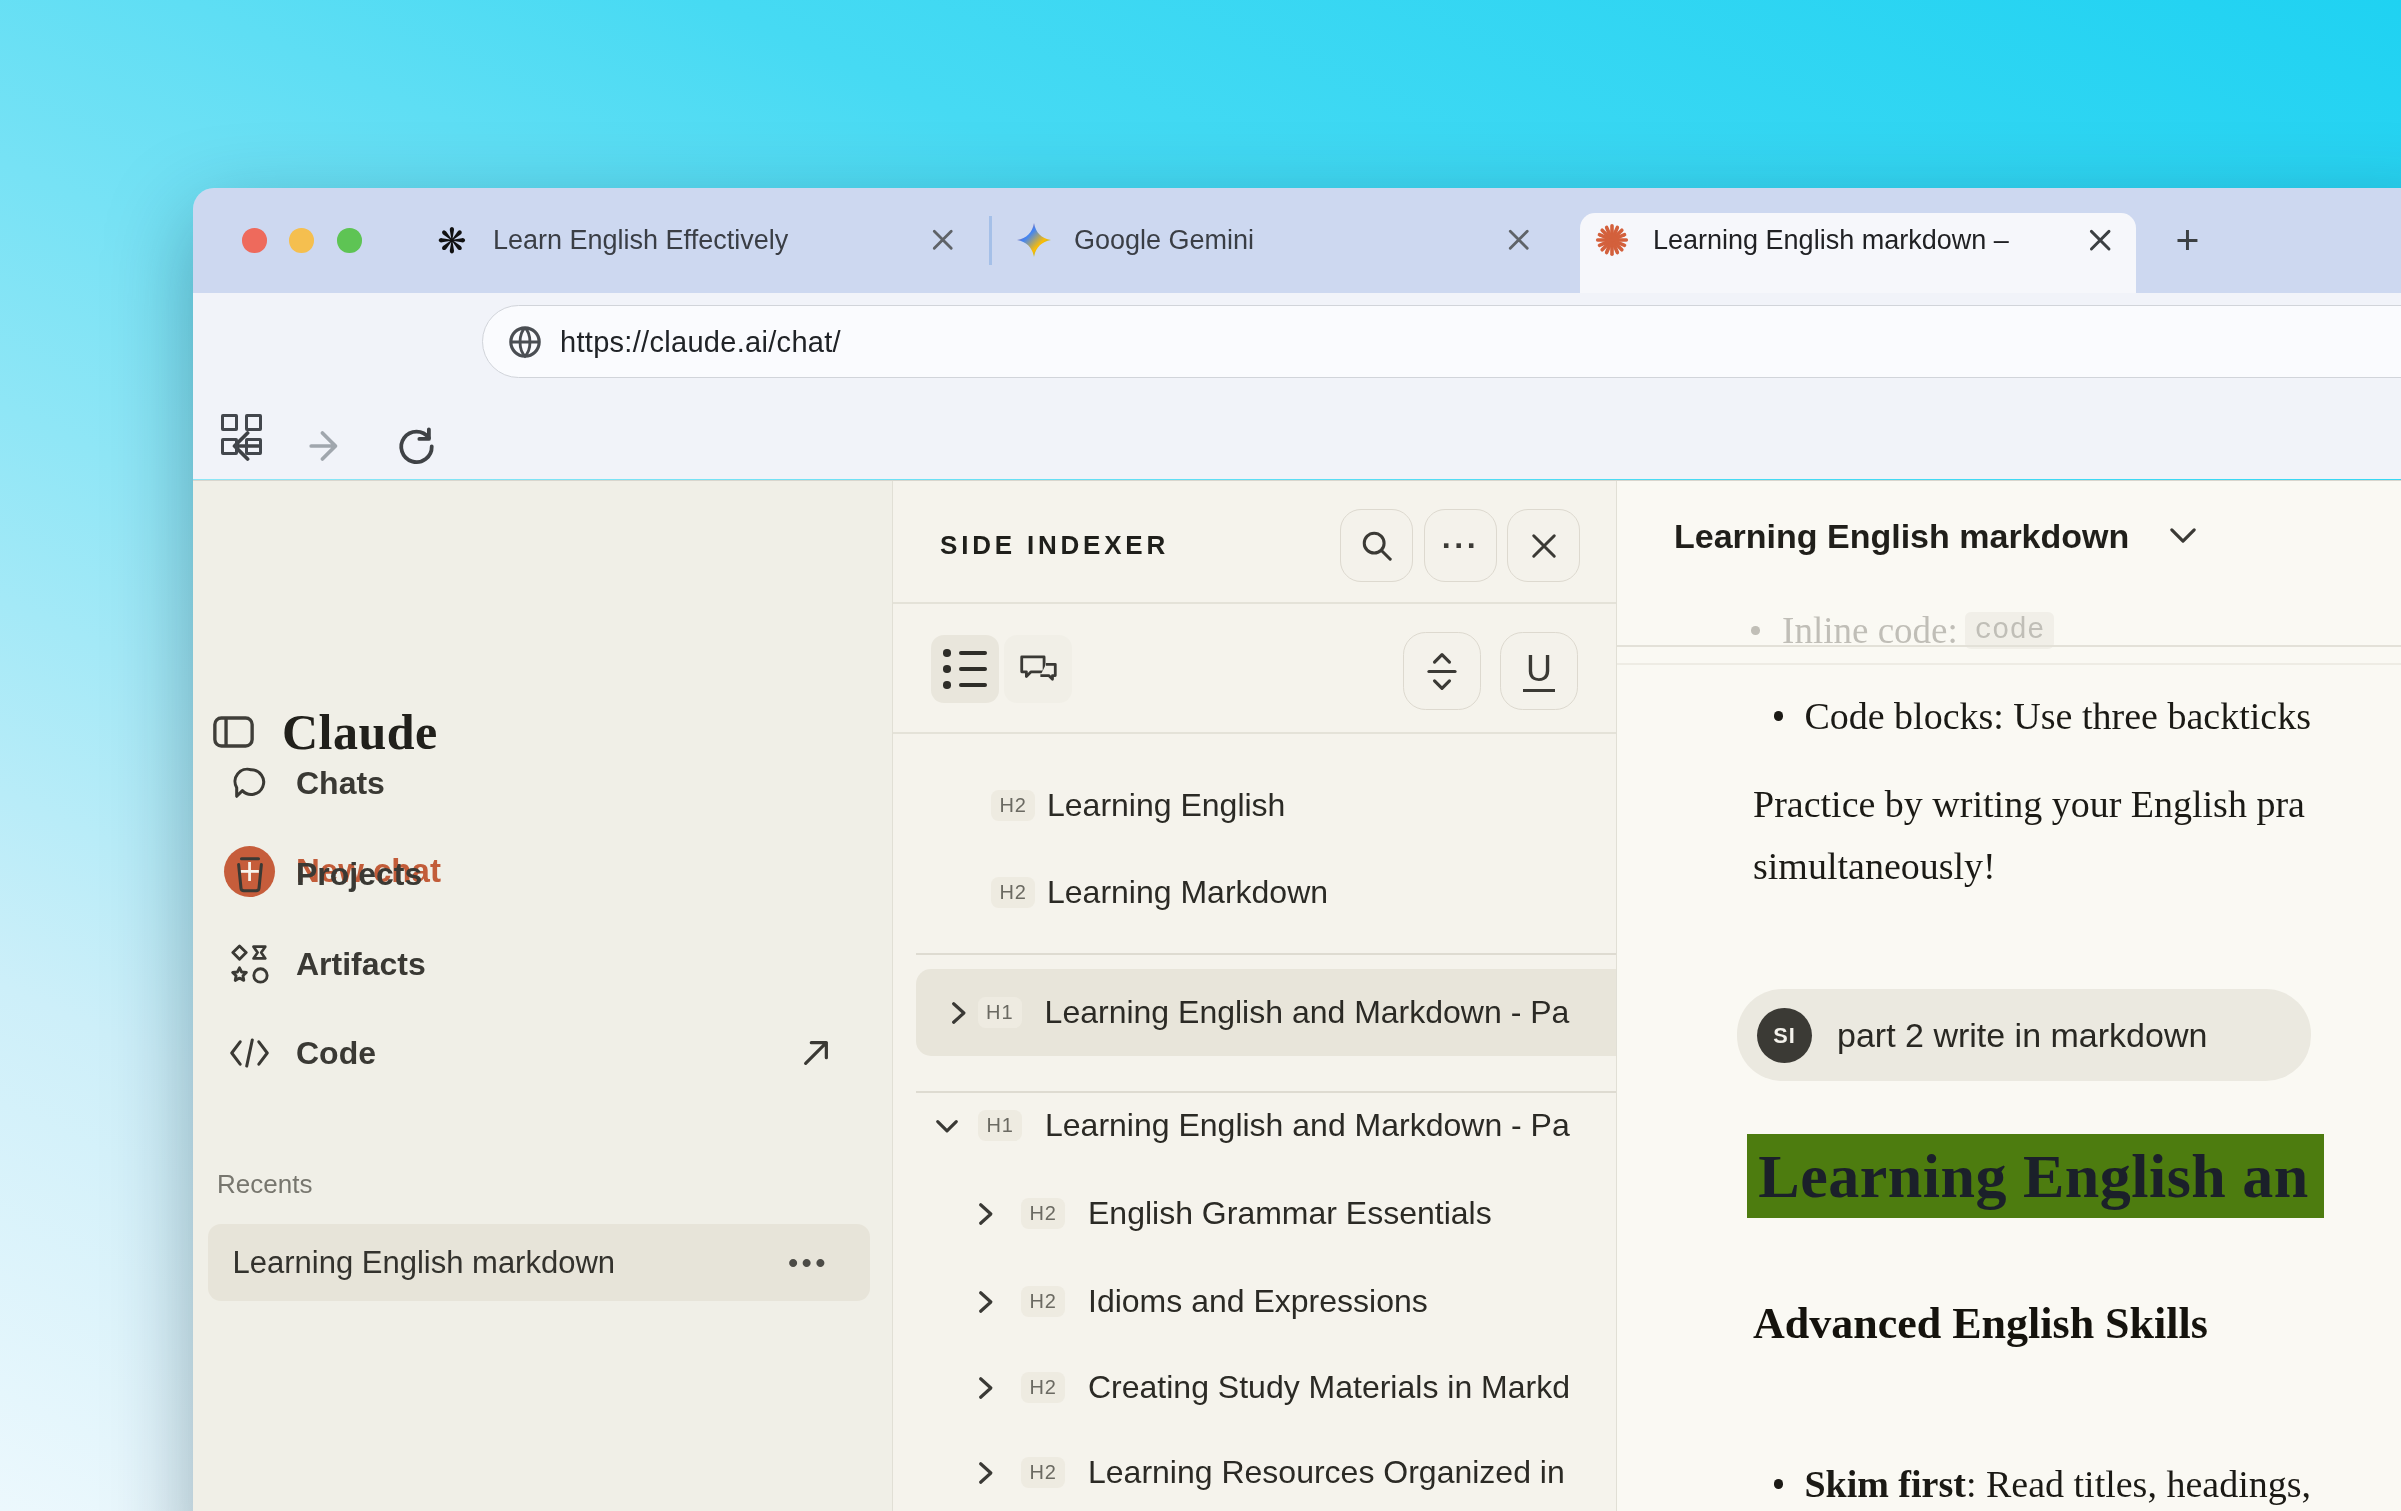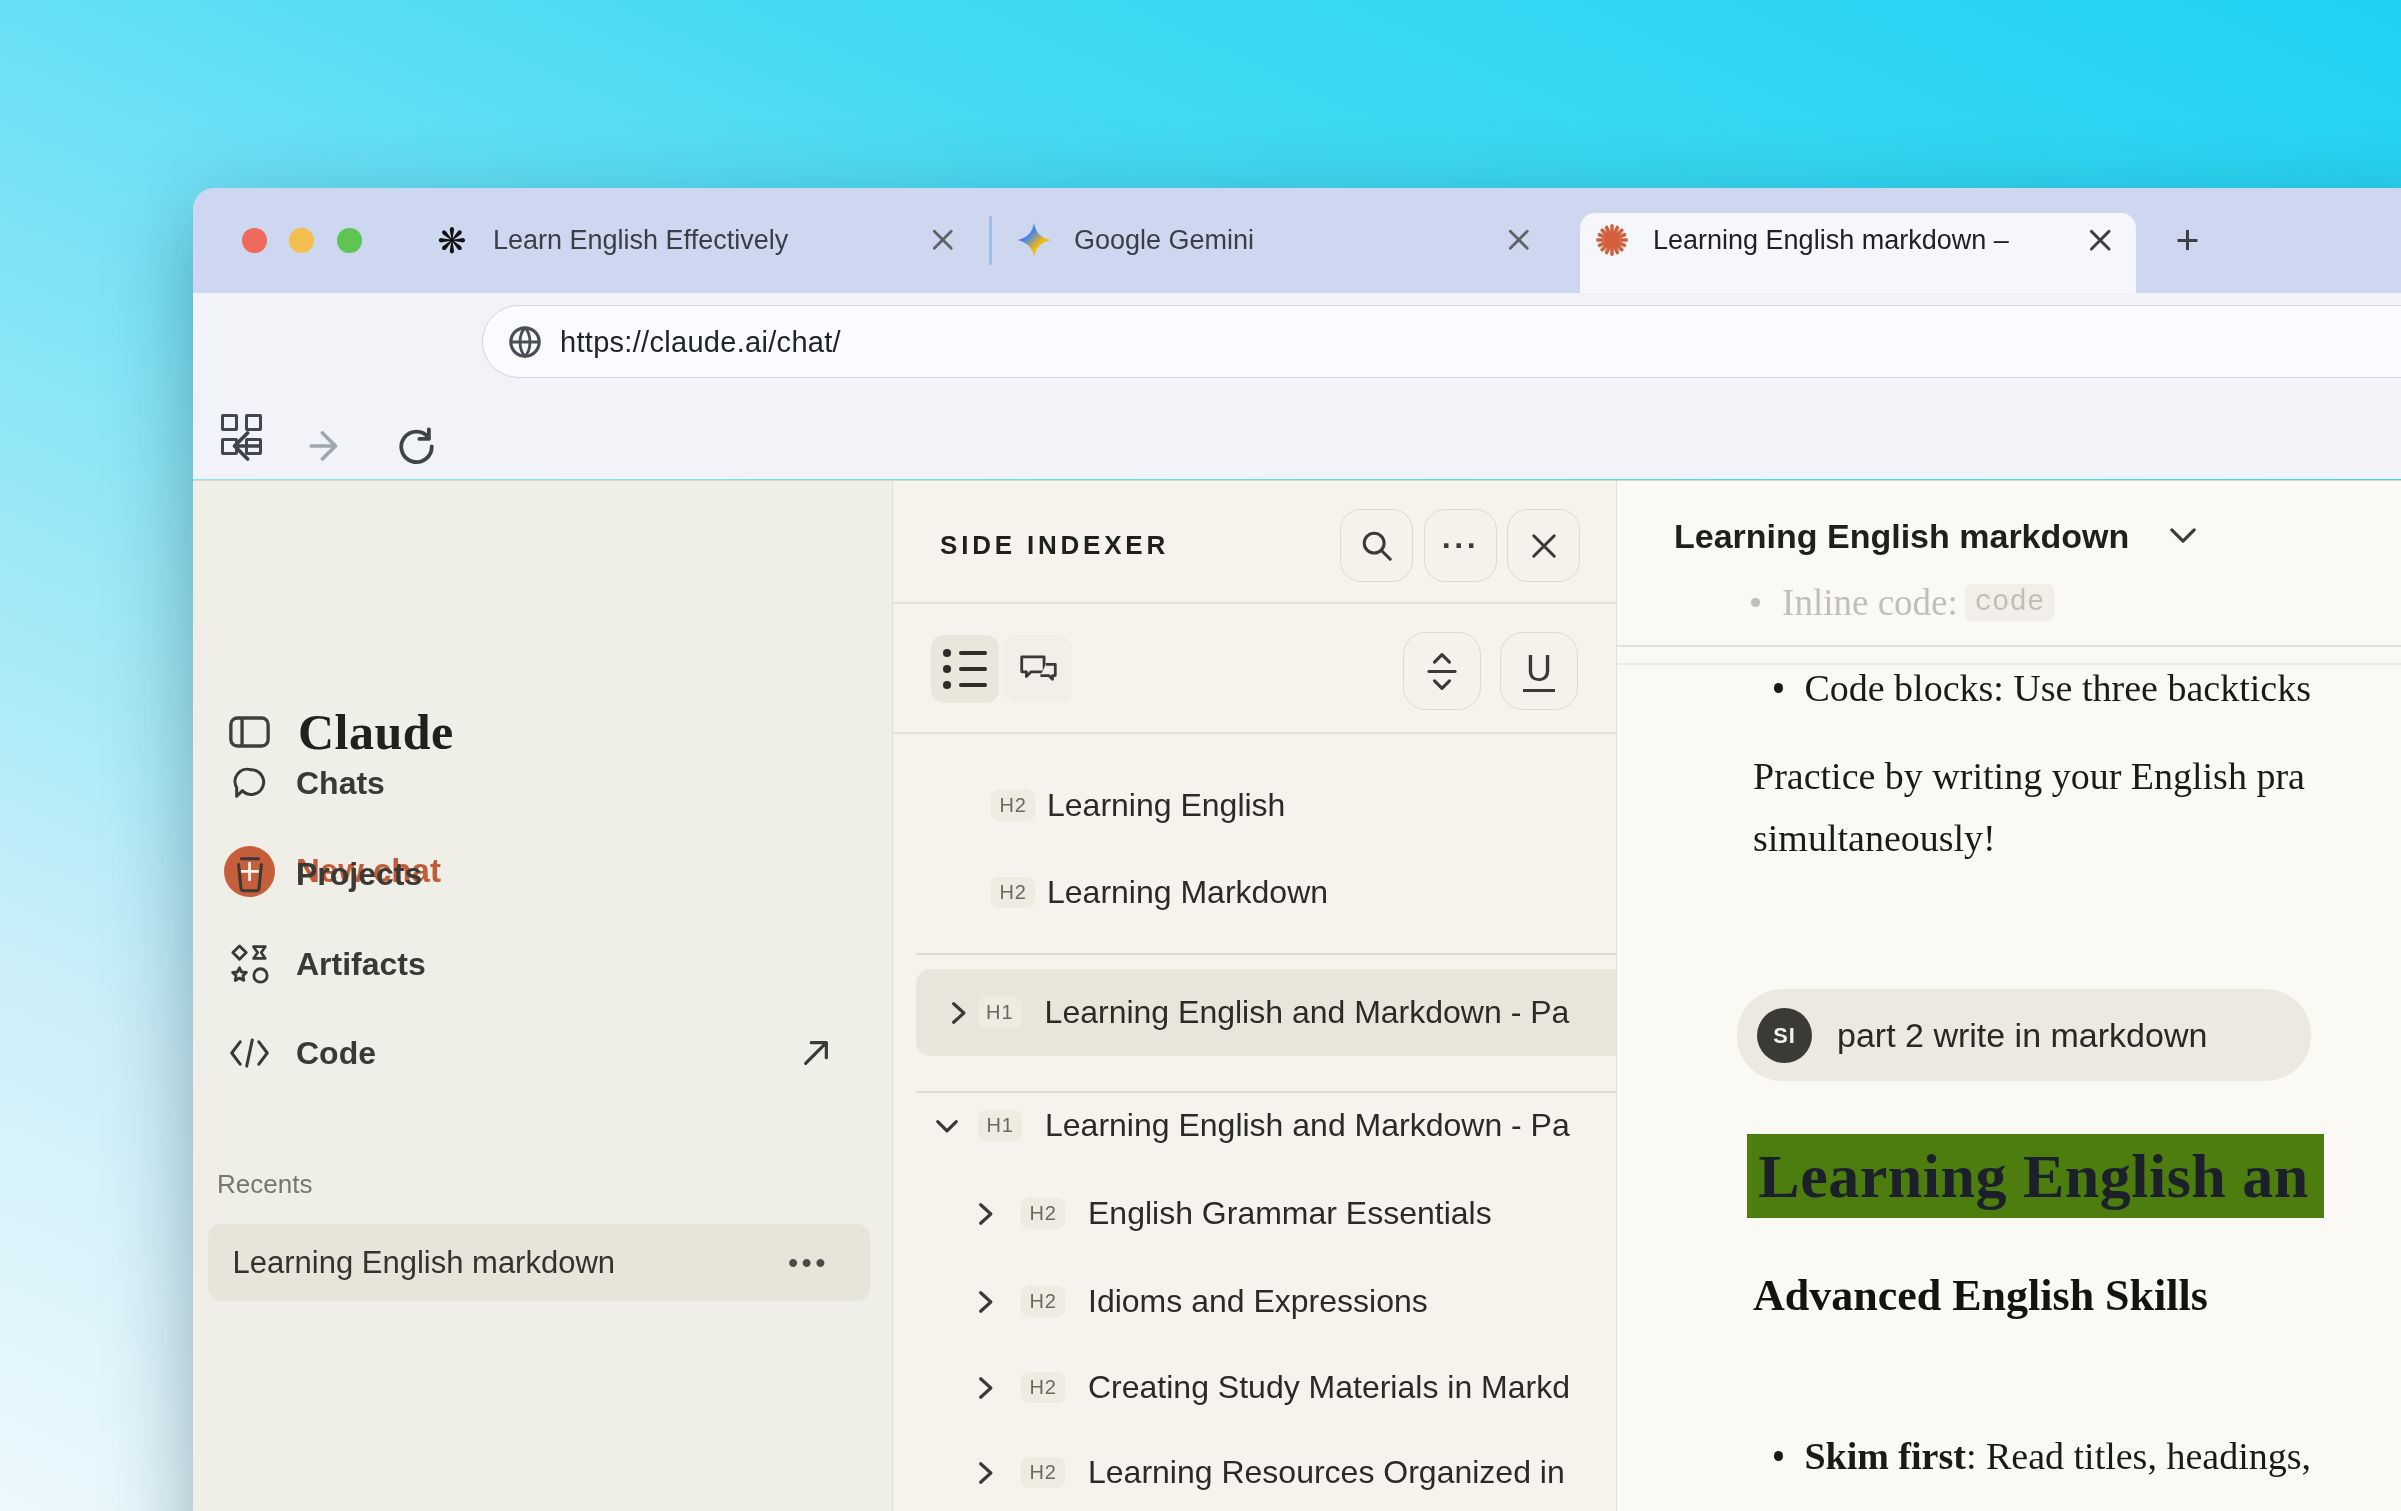--- a/index.html
+++ b/index.html
@@ -31,21 +31,21 @@
   .url-globe { position:absolute; left:24.5px; top:50%; transform:translateY(-50%); width:34px; height:34px; }
   .url-text { position:absolute; left:77px; top:50%; transform:translateY(-50%); font-size:29px; color:#202327; letter-spacing:0.3px; }
   .grid-ic { position:absolute; left:28px; top:121px; width:45px; height:45px; display:grid; grid-template-columns:17px 17px; grid-template-rows:17px 17px; gap:6.6px; }
   .grid-ic span { border:3.8px solid #43474d; border-radius:1.9px; }
 
   
   .page { position:absolute; left:0; top:292px; width:100%; height:1092px; display:flex; border-top:0.9px solid #d8d6ce; }
 
   
   .sidebar { position:relative; width:700px; background:#f0efe7; border-right:1.9px solid #e1dfd5; flex:none; }
-  .brand-row { position:absolute; left:36px; top:224px; height:53px; display:flex; align-items:center; gap:28px;text-align:center; }
+  .brand-row { position:absolute; left:20px; top:224px; height:53px; display:flex; align-items:center; gap:28px;text-align:center; }
   .brand-name { font-family:"Liberation Serif", serif; font-weight:600; font-size:50px; color:#21201b; letter-spacing:0.5px; }
   .side-row { position:absolute; left:0; width:100%; height:66px; display:flex; align-items:center; }
   .side-ic { position:absolute; left:35px; width:43px; display:flex; justify-content:center; }
   .side-label { position:absolute; left:103px; font-size:32px; color:#3a3934;font-weight:bold; }
   .newchat-circle { position:absolute; left:31px; width:51px; height:51px; border-radius:50%; background:#c65d3b; color:#f7f4ec; display:flex; align-items:center; justify-content:center; font-size:38px; font-weight:400; line-height:1; }
   .newchat-label { position:absolute; left:103px; font-size:33px; font-weight:600; color:#c25c39; }
   .ext-arrow { position:absolute; left:607px; }
   .recents-label { position:absolute; left:24px; top:688px; font-size:26px; color:#77766e; }
   .recent-item { position:absolute; left:15px; top:743px; width:662px; height:77px; background:#e7e4d9; border-radius:13px; display:flex; align-items:center; }
   .recent-item .txt { margin-left:24.5px; font-size:31px; color:#33322d; }
@@ -70,21 +70,21 @@
   .ix-row.selected { left:22.6px; width:702px; background:#e8e5da; border-radius:15px 0 0 15px; }
   .ix-row.selected .chev{ left:31px; } .ix-row.selected .hb{ left:62px; } .ix-row.selected .lbl{ left:129px; }
   .chev { position:absolute; display:flex; }
   .hb { position:absolute; font-size:20px; color:#6b6a62; background:#eeebe1; border-radius:7.5px; padding:3.8px 8.5px; letter-spacing:0.9px; }
   .lbl { position:absolute; font-size:32px; color:#2b2a25; white-space:nowrap; }
 
   
   .chat { position:relative; flex:1; background:#faf9f3; overflow:hidden; }
   .chat-title-row { position:absolute; left:57px; top:36px; display:flex; align-items:center; gap:40px; }
   .chat-title { font-size:34px; font-weight:600; color:#201f1a; }
-  .serif { font-family:"Liberation Serif", serif; }
+  .serif { font-family:"Liberation Serif", serif;margin-top:28px; }
   .faded-line { position:absolute; left:134px; top:100px; font-size:37px; color:#87857c; opacity:.5; display:flex; align-items:center; white-space:nowrap; }
   .faded-line .dot { width:8.5px; height:8.5px; border-radius:50%; background:#87857c; margin-right:22.6px; }
   .code-chip { font-family:"Liberation Mono", monospace; font-size:29px; background:#e9e7df; border-radius:5.6px; padding:1.9px 9.4px; margin-left:7.5px; }
   .hr1 { position:absolute; left:0; top:164px; width:100%; height:1.9px; background:#e3e1d8; }
   .hr2 { position:absolute; left:0; top:182px; width:100%; height:1.9px; background:#eeece4; }
   .bullet-row { position:absolute; display:flex; align-items:baseline; white-space:nowrap; font-size:38px; color:#1b1a15; }
   .bullet-row .dot { width:9.4px; height:9.4px; border-radius:50%; background:#1b1a15; align-self:center; margin-right:21px; flex:none; }
   .para { position:absolute; left:136px; top:264px; font-size:38px; line-height:62px; color:#1b1a15; white-space:nowrap; }
   .user-bubble { position:absolute; left:120px; top:508px; width:574px; height:92px; background:#ebe9e0; border-radius:45px; }
   .avatar { position:absolute; left:20px; top:19px; width:55px; height:55px; border-radius:50%; background:#3b3a35; color:#f4f2ec; display:flex; align-items:center; justify-content:center; font-size:21.7px; font-weight:700; letter-spacing:0.9px; }

